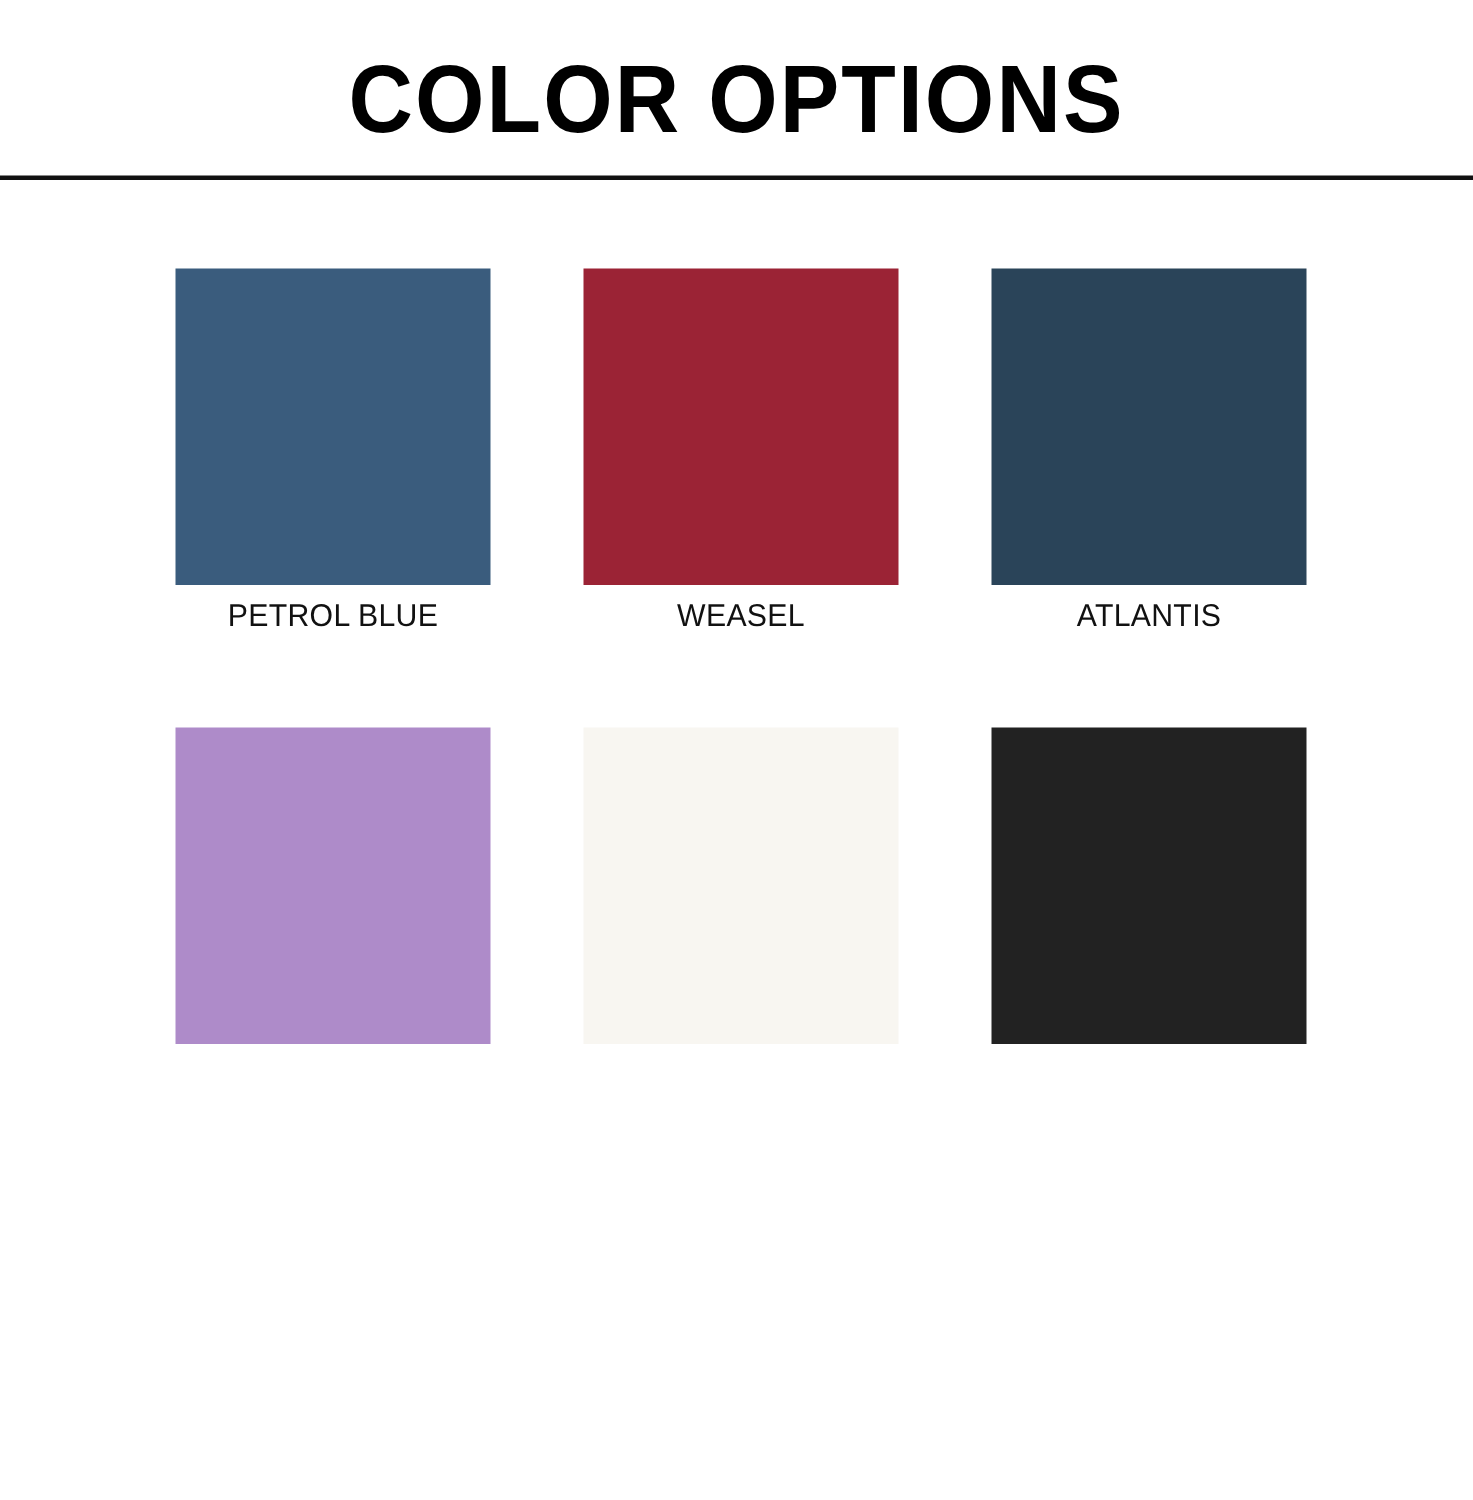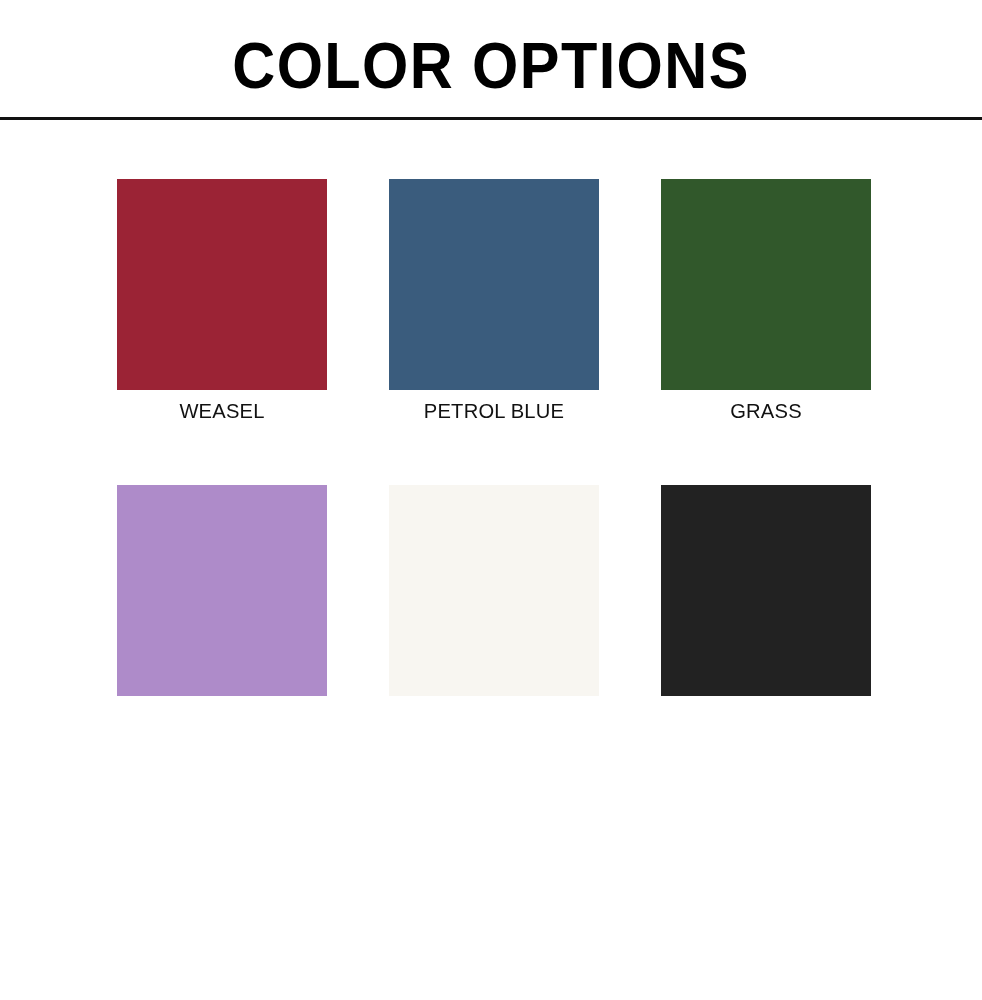--- a/index.html
+++ b/index.html
@@ -103,30 +103,30 @@
 
 <div class="page">
 
   <div class="header">
     <div class="page-title">COLOR OPTIONS</div>
     <div class="title-rule"></div>
   </div>
 
   <div class="swatch-grid">
       <div class="swatch-cell">
+        <div class="swatch-chip" style="background: rgb(58, 92, 125);"></div>
+        <span class="swatch-label">PETROL BLUE</span>
+      </div>
+      <div class="swatch-cell">
         <div class="swatch-chip" style="background: rgb(155, 35, 53);"></div>
         <span class="swatch-label">WEASEL</span>
       </div>
       <div class="swatch-cell">
-        <div class="swatch-chip" style="background: rgb(58, 92, 125);"></div>
-        <span class="swatch-label">PETROL BLUE</span>
-      </div>
-      <div class="swatch-cell">
-        <div class="swatch-chip" style="background: rgb(49, 88, 43);"></div>
-        <span class="swatch-label">GRASS</span>
+        <div class="swatch-chip" style="background: rgb(42, 68, 89);"></div>
+        <span class="swatch-label">ATLANTIS</span>
       </div>
       <div class="swatch-cell">
         <div class="swatch-chip" style="background: rgb(174, 139, 201);"></div>
       </div>
       <div class="swatch-cell">
         <div class="swatch-chip" style="background: rgb(248, 246, 241);"></div>
       </div>
       <div class="swatch-cell">
         <div class="swatch-chip" style="background: rgb(34, 34, 34);"></div>
       </div>

